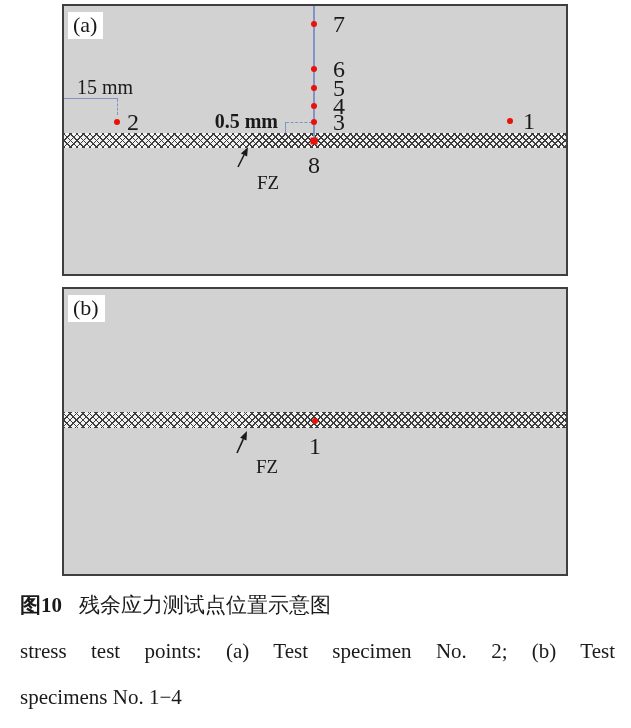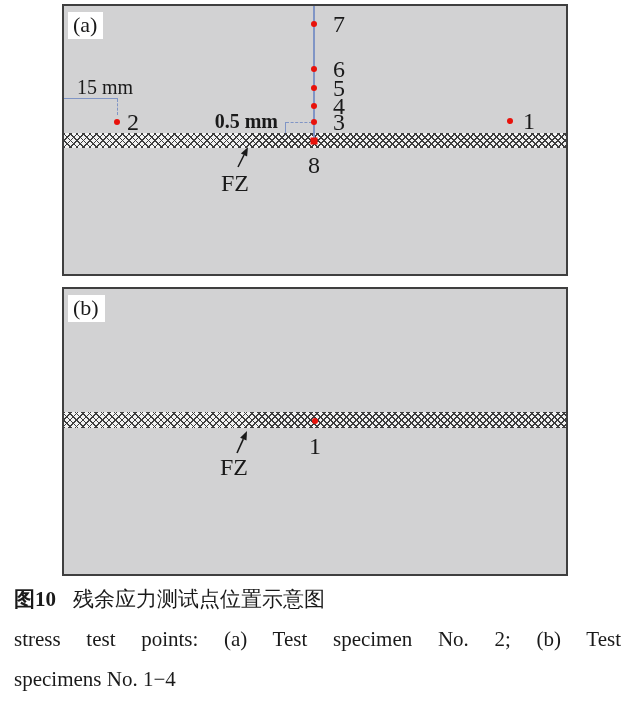--- a/index.html
+++ b/index.html
@@ -23,31 +23,31 @@
   .band-b{top:123px;height:16px;}
   .vline{position:absolute;left:249px;top:0;width:2px;height:136px;background:var(--blue);}
   .dim{position:absolute;font-size:20px;line-height:22px;white-space:nowrap;}
   .dim-15{left:1px;top:70px;padding-left:12px;}
   .dim-05{left:140px;top:104px;width:74px;text-align:right;font-weight:bold;}
   .b15h{position:absolute;left:0;top:92px;width:54px;height:0;border-top:1.5px solid var(--blue);}
   .b15v{position:absolute;left:53px;top:93px;height:16px;width:0;border-left:1px dashed var(--blue);}
   .b05h{position:absolute;left:222px;top:116px;width:26px;height:0;border-top:1px dashed var(--blue);}
   .b05v{position:absolute;left:221px;top:116px;height:11px;width:0;border-left:1.5px solid var(--blue);}
   .overlay{position:absolute;left:0;top:0;pointer-events:none;}
-  .fz{position:absolute;font-size:24px;line-height:24px;transform:translateX(-50%);}
+  .fz{position:absolute;font-size:19px;line-height:24px;transform:translateX(-50%);margin-left:33px;}
   .fz-a{left:171px;top:165px;}
   .fz-b{left:170px;top:166px;}
   .pt{position:absolute;width:6px;height:6px;border-radius:50%;background:var(--red);
       transform:translate(-50%,-50%);}
   .pt.sq{width:7px;height:7px;border-radius:0;}
   .pt-label{position:absolute;font-size:24px;line-height:26px;color:var(--ink);white-space:nowrap;}
   .pt-label.right{transform:translateY(-50%);}
   .pt-label.below{transform:translateX(-50%);}
   .caption{position:absolute;left:8px;top:576px;width:619px;font-size:21px;line-height:34px;}
-  .cap-line{margin:6px;}
+  .cap-line{margin:12px;}
   .cn-num{font-weight:bold;margin-right:17px;}
   .fig-label{font-weight:bold;margin-right:10px;}
   .cap-just{text-align:justify;text-align-last:justify;}
 </style>
 </head>
 <body>
 
 <div class="page">
 
   <div class="panel panel-a">

